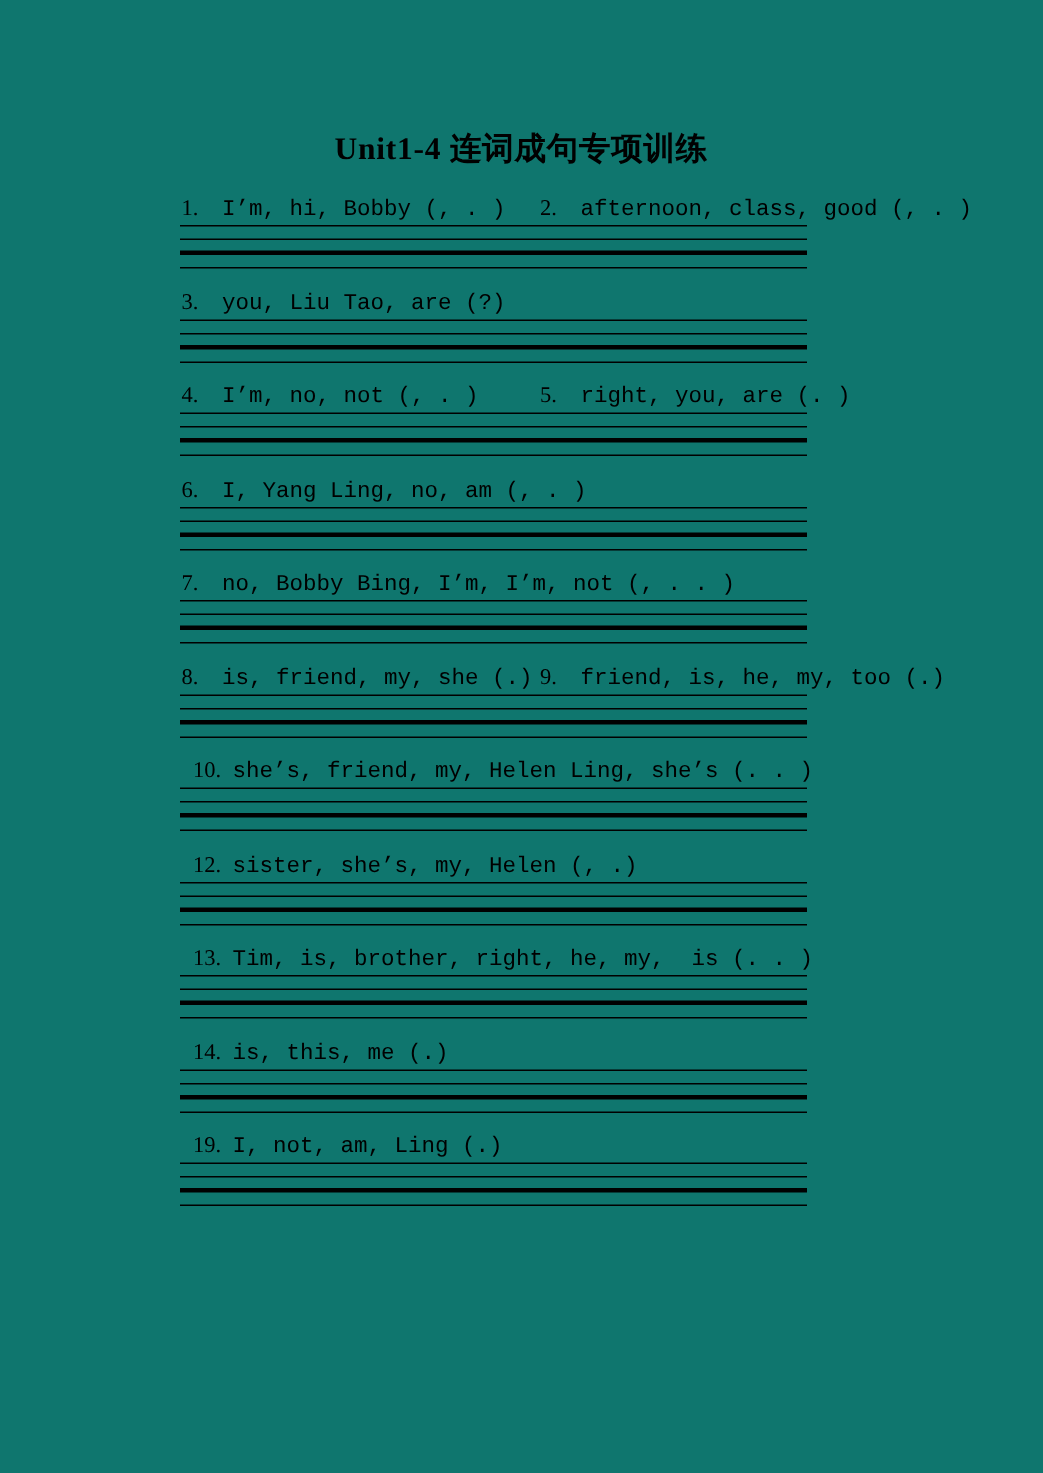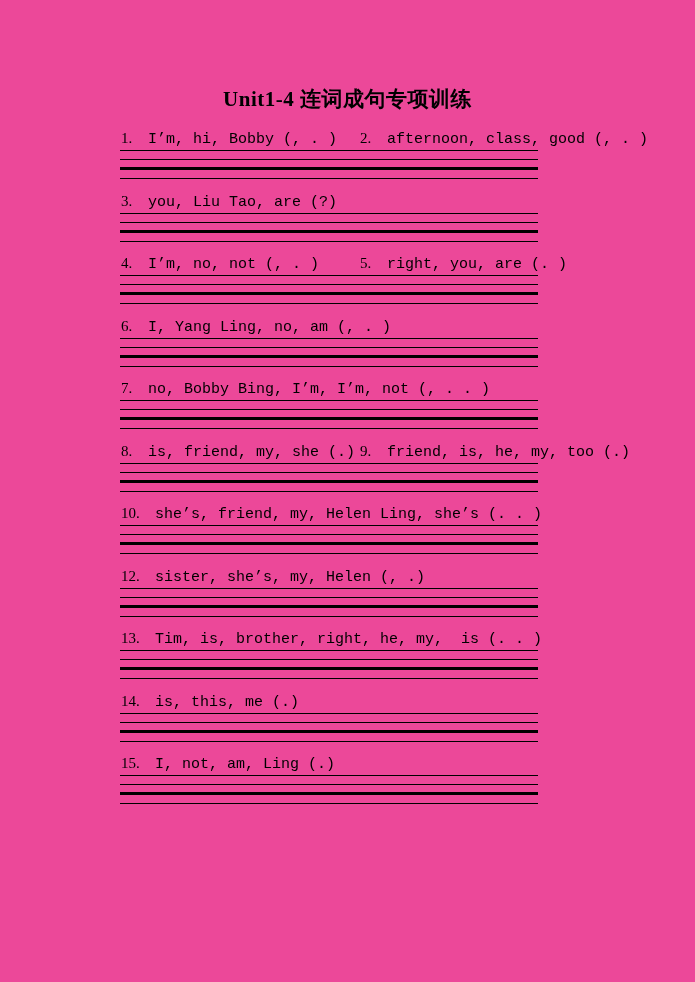--- a/index.html
+++ b/index.html
@@ -10,21 +10,21 @@
   body {
     width: 695px;
     height: 982px;
     font-family: "Liberation Serif", serif;
     color: #000000;
   }
   .page {
     position: relative;
     width: 695px;
     height: 982px;
-    background: #ec4899;
+    background: #0f766e;
     overflow: hidden;
   }
   .title {
     position: absolute;
     top: 85px;
     left: 0;
     width: 100%;
     margin: 0;
     text-align: center;
     font-size: 21px;
@@ -56,20 +56,21 @@
   }
   .item.col2 {
     left: 240px;
   }
   .num {
     display: inline-block;
     min-width: 27px;
   }
   .num.wide {
     min-width: 34px;
+    text-align: center;
   }
   .words {
     white-space: pre;
     font-family: Liberation Mono, monospace;
   }
   .rule-first {
     height: 0;
     border-bottom: 1px solid #000000;
   }
   .rule {
@@ -228,21 +229,21 @@
       </div>
       <div class="rule-first"></div>
       <div class="rule"></div>
       <div class="rule mid"></div>
       <div class="rule"></div>
     </div>
 
     <div class="block">
       <div class="prompt-row">
         <span class="item">
-          <span class="num wide">15.</span>
+          <span class="num wide">19.</span>
           <span class="words">I, not, am, Ling (.)</span>
         </span>
       </div>
       <div class="rule-first"></div>
       <div class="rule"></div>
       <div class="rule mid"></div>
       <div class="rule"></div>
     </div>
 
   </div>

